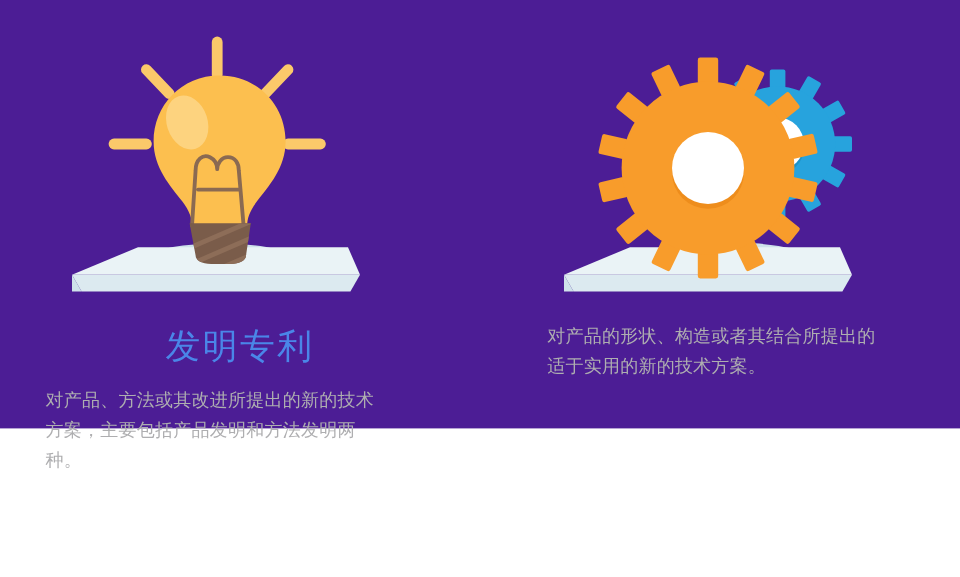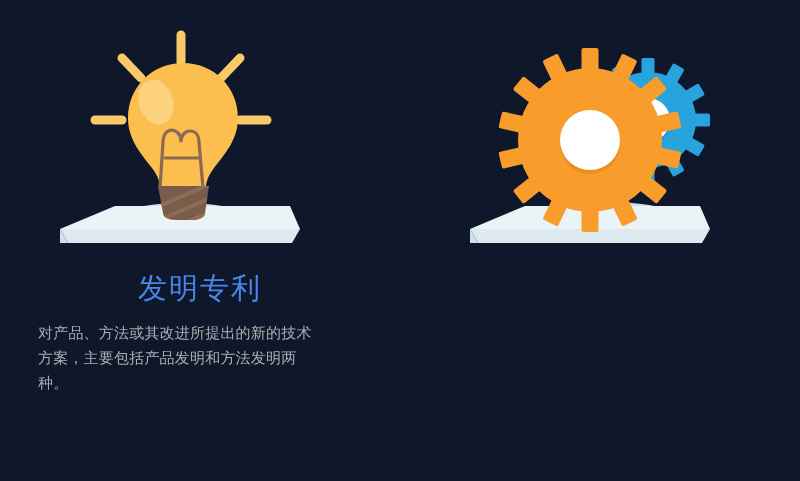--- a/index.html
+++ b/index.html
@@ -9,22 +9,22 @@
   }
   body {
     width: 800px;
     height: 481px;
     font-family: "Liberation Sans", "DejaVu Sans", sans-serif;
     overflow: hidden;
   }
   .page {
     position: relative;
     width: 800px;
-    height: 481px;
-    background: #0f172a;
+    height: 357px;
+    background: #4c1d95;
   }
   .cards {
     display: flex;
     width: 800px;
     height: 481px;
   }
   .card {
     position: relative;
     width: 400px;
     height: 481px;
@@ -175,16 +175,17 @@
               <use href="#toothOrange" transform="rotate(282.8)"></use>
               <use href="#toothOrange" transform="rotate(308.5)"></use>
               <use href="#toothOrange" transform="rotate(334.2)"></use>
             </g>
             <circle cx="0" cy="0" r="72" fill="#f89c2b"></circle>
             <circle cx="0" cy="4" r="30" fill="#ee8d1c"></circle>
             <circle cx="0" cy="0" r="30" fill="#ffffff"></circle>
           </g>
         </svg>
       </div>
+      <div class="card-desc">对产品的形状、构造或者其结合所提出的适于实用的新的技术方案。</div>
     </div>
 
   </div>
 </div>
 
 </body></html>

